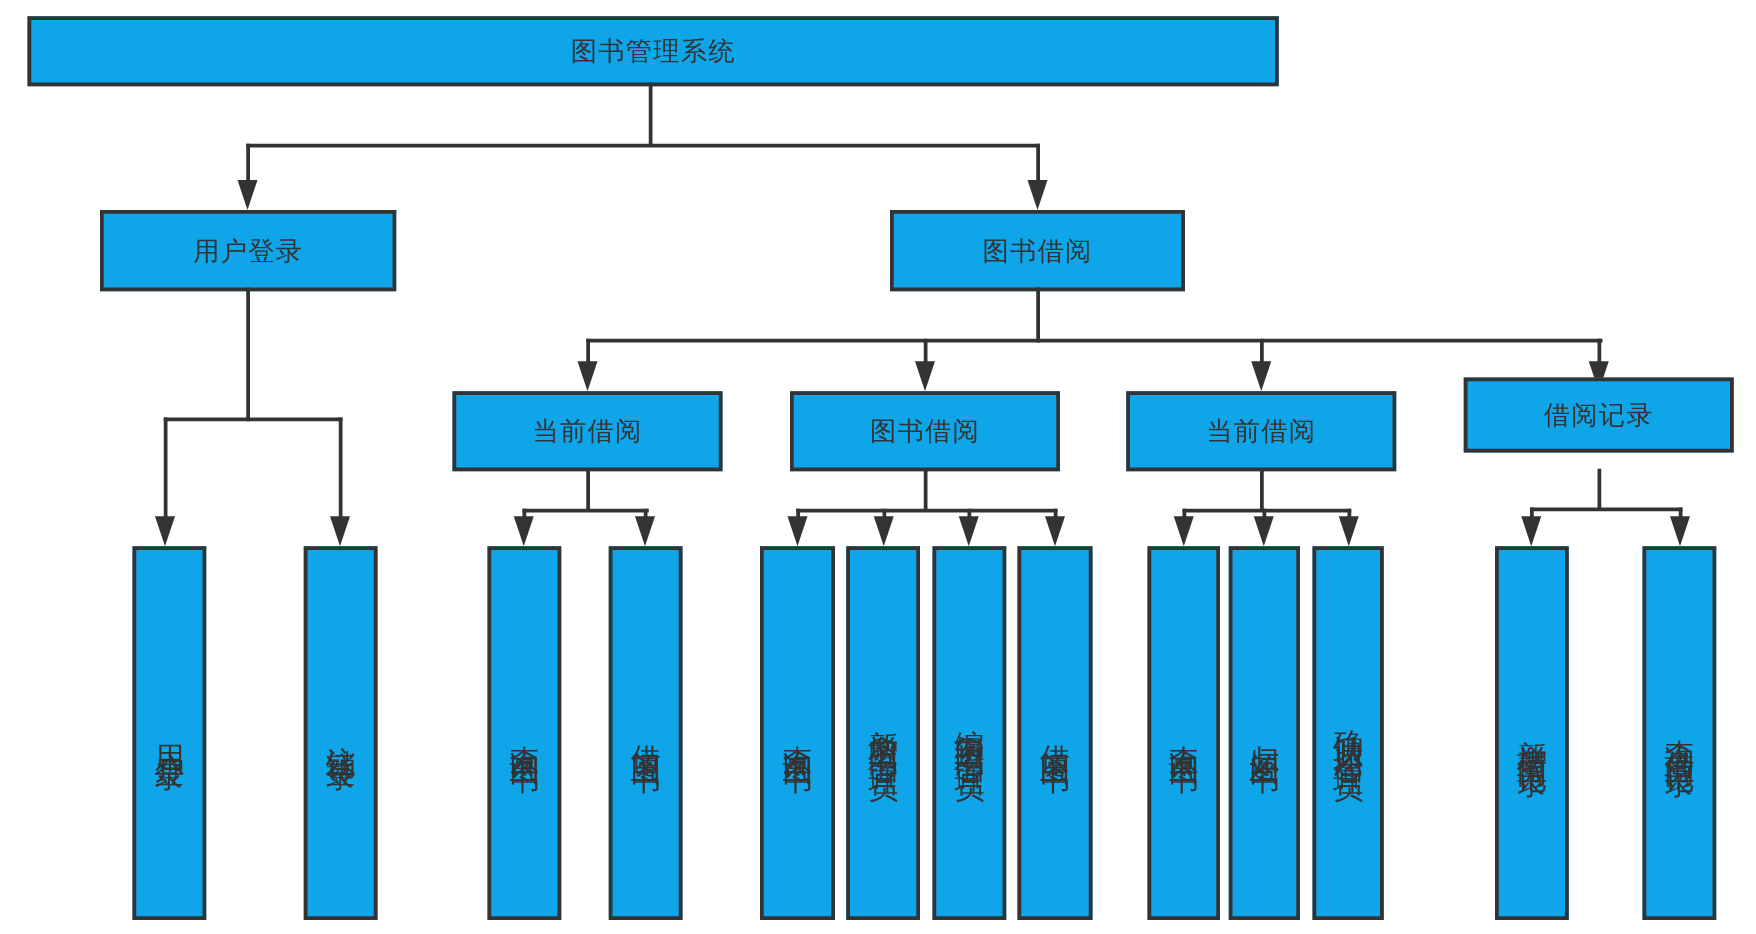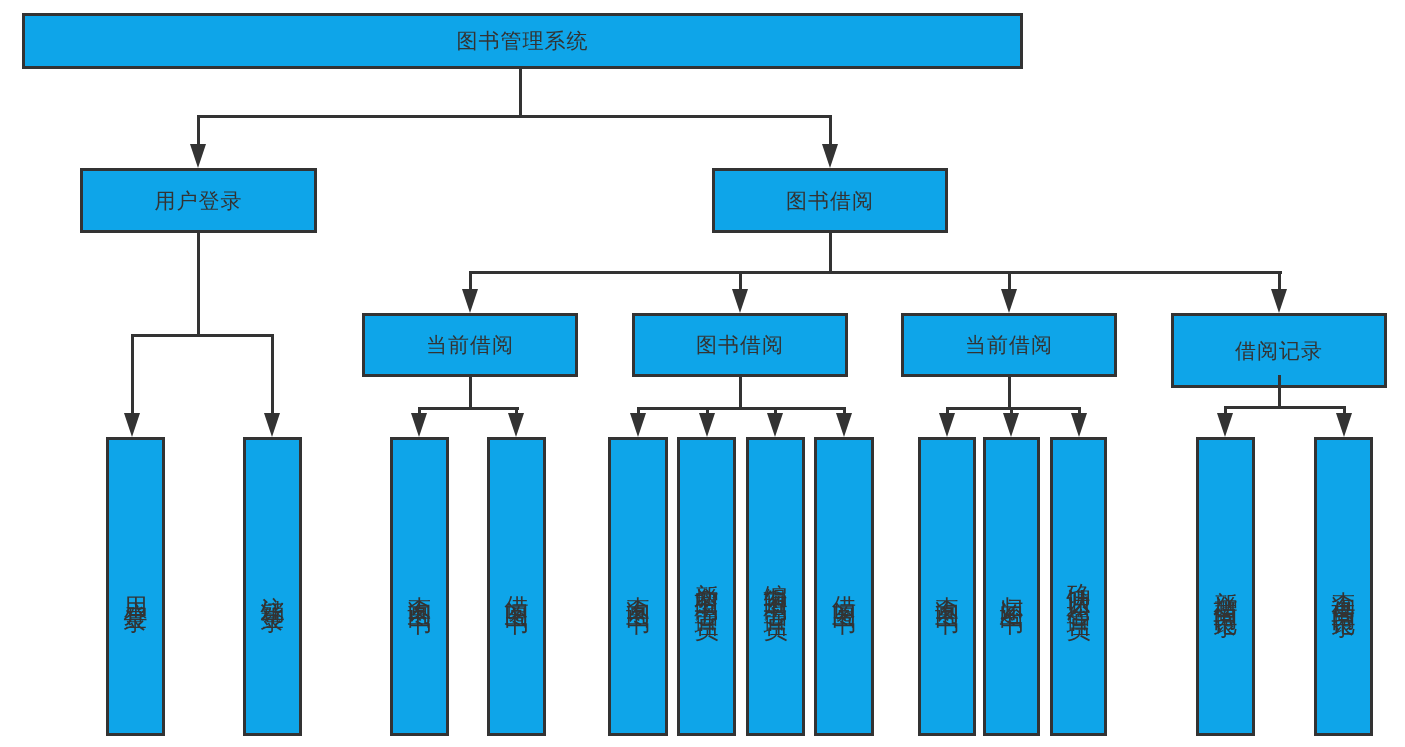--- a/index.html
+++ b/index.html
@@ -82,21 +82,21 @@
 
   <div class="box" style="left:362px;top:313px;width:216px;height:64px">
     <span class="lbl">当前借阅</span>
   </div>
   <div class="box" style="left:901px;top:313px;width:216px;height:64px">
     <span class="lbl">当前借阅</span>
   </div>
   <div class="box" style="left:632px;top:313px;width:216px;height:64px">
     <span class="lbl">图书借阅</span>
   </div>
-  <div class="box" style="left:1171px;top:313px;width:216px;height:75px">
+  <div class="box" style="left:1171px;top:302px;width:216px;height:60px">
     <span class="lbl">借阅记录</span>
   </div>
 
   <div class="vline" style="left:469px;top:375px;height:34px"></div>
   <div class="hline" style="left:418px;top:407px;width:101px"></div>
   <div class="vline" style="left:418px;top:407px;height:8px"></div>
   <div class="arrow" style="left:411px;top:413px"></div>
   <div class="vline" style="left:515px;top:407px;height:8px"></div>
   <div class="arrow" style="left:508px;top:413px"></div>
 

